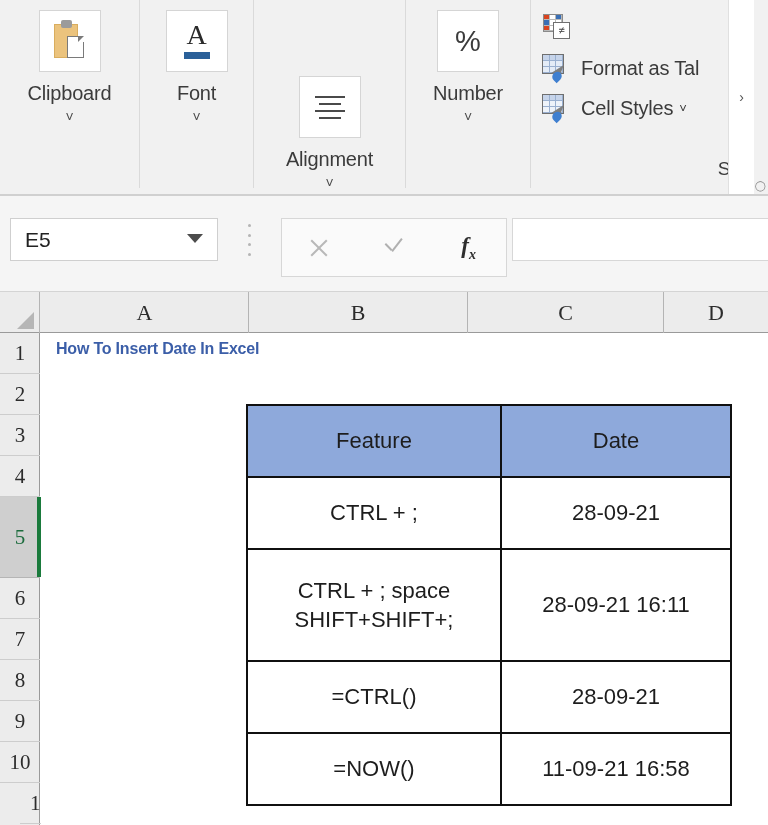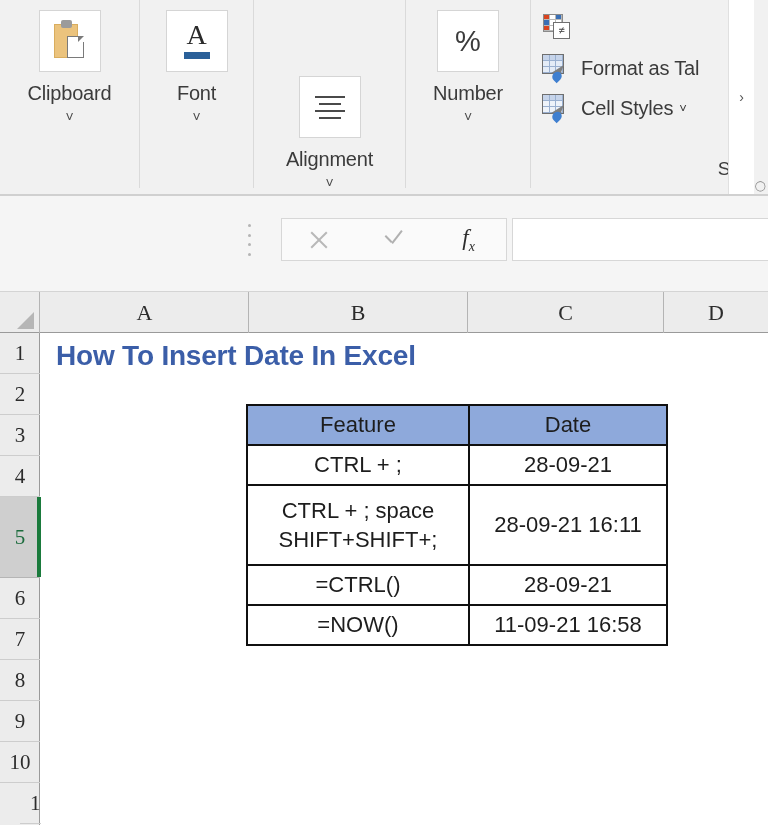--- a/index.html
+++ b/index.html
@@ -306,27 +306,28 @@
   }
   .dots-sep i {
     width: 3px; height: 3px;
     background: #b5b5b5;
     border-radius: 50%;
     display: block;
   }
   .fbtns {
     position: absolute;
     left: 281px; top: 22px;
-    width: 226px; height: 43px;
+    width: 226px; height: 59px;
     background: #fafafa;
     border: 1px solid #d7d7d7;
     box-sizing: border-box;
     display: flex;
     align-items: center;
     justify-content: space-around;
+    font-weight: bold;
   }
   .fbtn {
     width: 56px; height: 41px;
     display: flex;
     align-items: center;
     justify-content: center;
   }
   .ic-x {
     position: relative; width: 22px; height: 22px;
   }
@@ -447,41 +448,41 @@
     position: absolute;
     left: 41px; top: 42px;
     width: 727px; height: 491px;
     background: #ffffff;
   }
 
   
   .sheet-title {
     position: absolute;
     left: 15px; top: 6px;
-    font-size: 28px;
+    font-size: 16px;
     font-weight: bold;
     color: #3b5ea8;
     white-space: nowrap;
     letter-spacing: -0.2px;
   }
 
   
   .dtable {
     position: absolute;
     left: 205px; top: 70px;
     width: 418px;
     border-collapse: collapse;
     table-layout: fixed;
   }
   .dtable td, .dtable th {
     border: 2px solid #101010;
     text-align: center;
     font-size: 22px;
     color: #1d1d1d;
-    padding: 0;
+    padding: 16px;
     font-family: "Liberation Sans", sans-serif;
   }
   .dtable th {
     background: #8ea9db;
     height: 38px;
     font-weight: normal;
   }
   .dtable td { height: 38px; background: #ffffff; }
   .dtable .col-feature { width: 220px; }
   .dtable .col-date    { width: 196px; }
@@ -657,20 +658,24 @@
     </div>
     <div class="ribbon-far-right">
       <div class="dialog-launcher">◯</div>
     </div>
 
     <div class="ribbon-bottom-line"></div>
   </div>
 
   <div class="fbar">
 
+    <div class="namebox">
+      <span class="txt">E5</span>
+      <span class="arrow"></span>
+    </div>
 
     <div class="dots-sep">
       <i></i>
         <i></i>
         <i></i>
         <i></i>
     </div>
 
     <div class="fbtns">
       <div class="fbtn">

